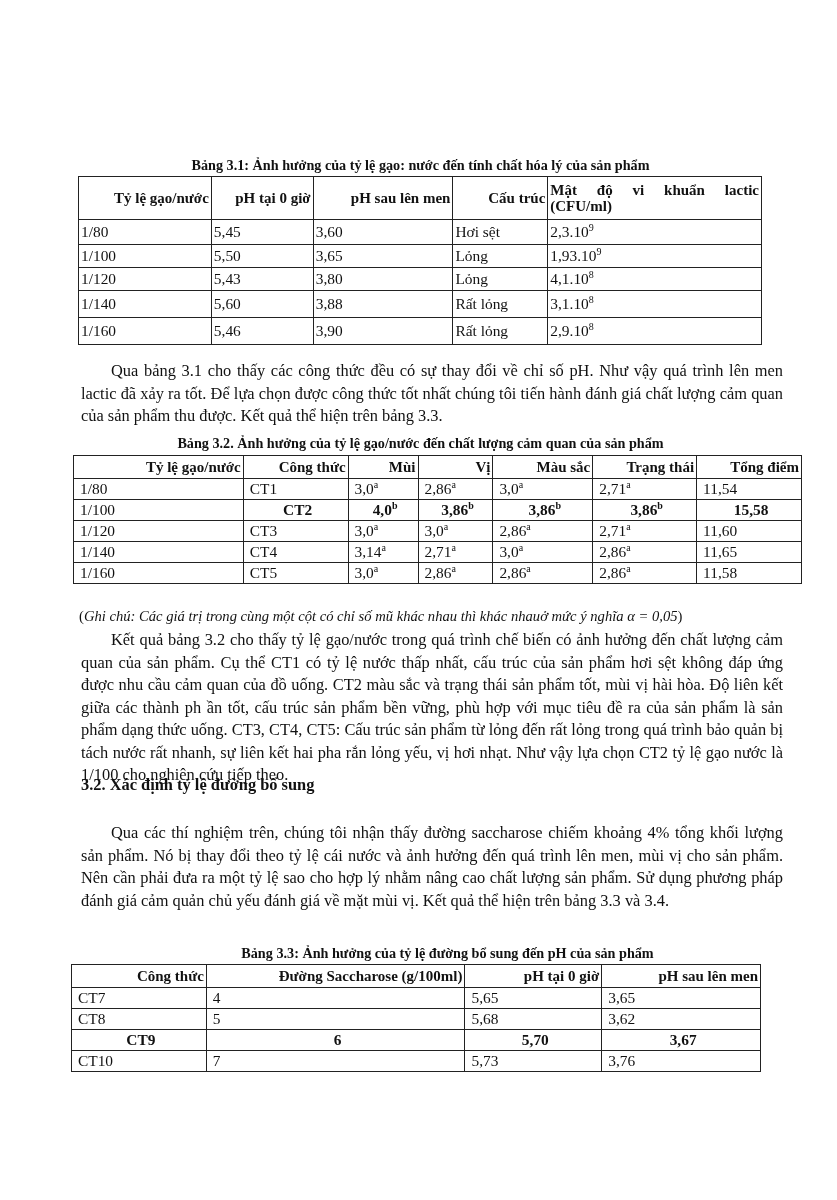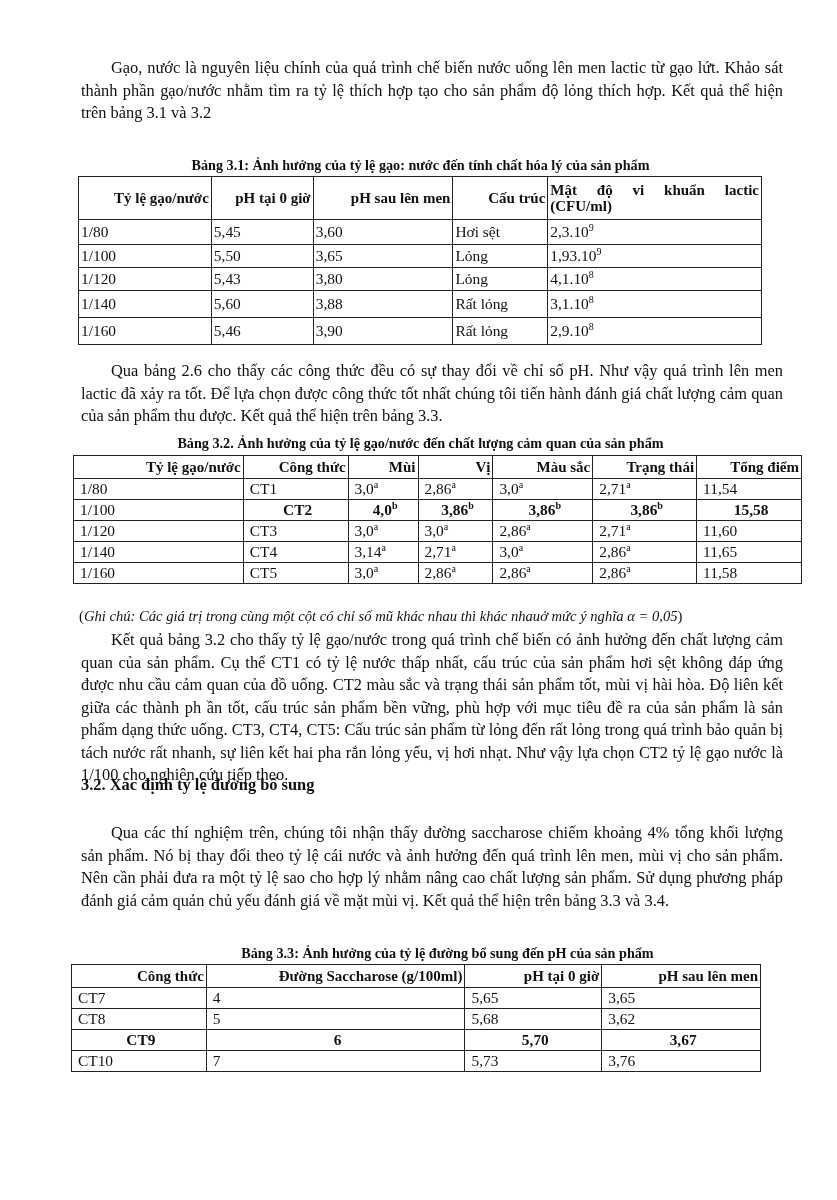--- a/index.html
+++ b/index.html
@@ -31,21 +31,20 @@
   
   #t3 { left: 71px; top: 964px; width: 690px; }
   #t3 th { height: 22px; line-height: 20px; font-size: 15px; padding-left: 6px; }
   #t3 td { height: 20px; line-height: 18px; padding-left: 6px; }
 </style>
 </head>
 <body>
 
 <div class="page">
 
-  <p class="para" style="top:57px;">Gạo, nước là nguyên liệu chính của quá trình chế biến nước uống lên men lactic từ gạo lứt. Khảo sát thành phần gạo/nước nhằm tìm ra tỷ lệ thích hợp tạo cho sản phẩm độ lỏng thích hợp. Kết quả thể hiện trên bảng 3.1 và 3.2</p>
 
   <p class="caption" style="top:155px;">Bảng 3.1: Ảnh hưởng của tỷ lệ gạo: nước đến tính chất hóa lý của sản phẩm</p>
 
   <table id="t1">
     <colgroup>
         <col style="width:133px">
         <col style="width:102px">
         <col style="width:140px">
         <col style="width:95px">
         <col style="width:214px">
@@ -91,21 +90,21 @@
         <tr class="r5">
           <td>1/160</td>
           <td>5,46</td>
           <td>3,90</td>
           <td>Rất lỏng</td>
           <td><span>2,9.10</span><sup>8</sup></td>
         </tr>
       </tbody>
   </table>
 
-  <p class="para" style="top:360px;">Qua bảng 2.6 cho thấy các công thức đều có sự thay đổi về chỉ số pH. Như vậy quá trình lên men lactic đã xảy ra  tốt. Để lựa chọn được công thức tốt nhất chúng tôi tiến hành đánh giá chất lượng cảm quan của sản phẩm thu được. Kết quả thể hiện trên bảng 3.3.</p>
+  <p class="para" style="top:360px;">Qua bảng 3.1 cho thấy các công thức đều có sự thay đổi về chỉ số pH. Như vậy quá trình lên men lactic đã xảy ra  tốt. Để lựa chọn được công thức tốt nhất chúng tôi tiến hành đánh giá chất lượng cảm quan của sản phẩm thu được. Kết quả thể hiện trên bảng 3.3.</p>
 
   <p class="caption" style="top:433px;">Bảng 3.2. Ảnh hưởng của tỷ lệ gạo/nước đến chất lượng cảm quan của sản phẩm</p>
 
   <table id="t2">
     <colgroup>
         <col style="width:170px">
         <col style="width:105px">
         <col style="width:70px">
         <col style="width:75px">
         <col style="width:100px">

